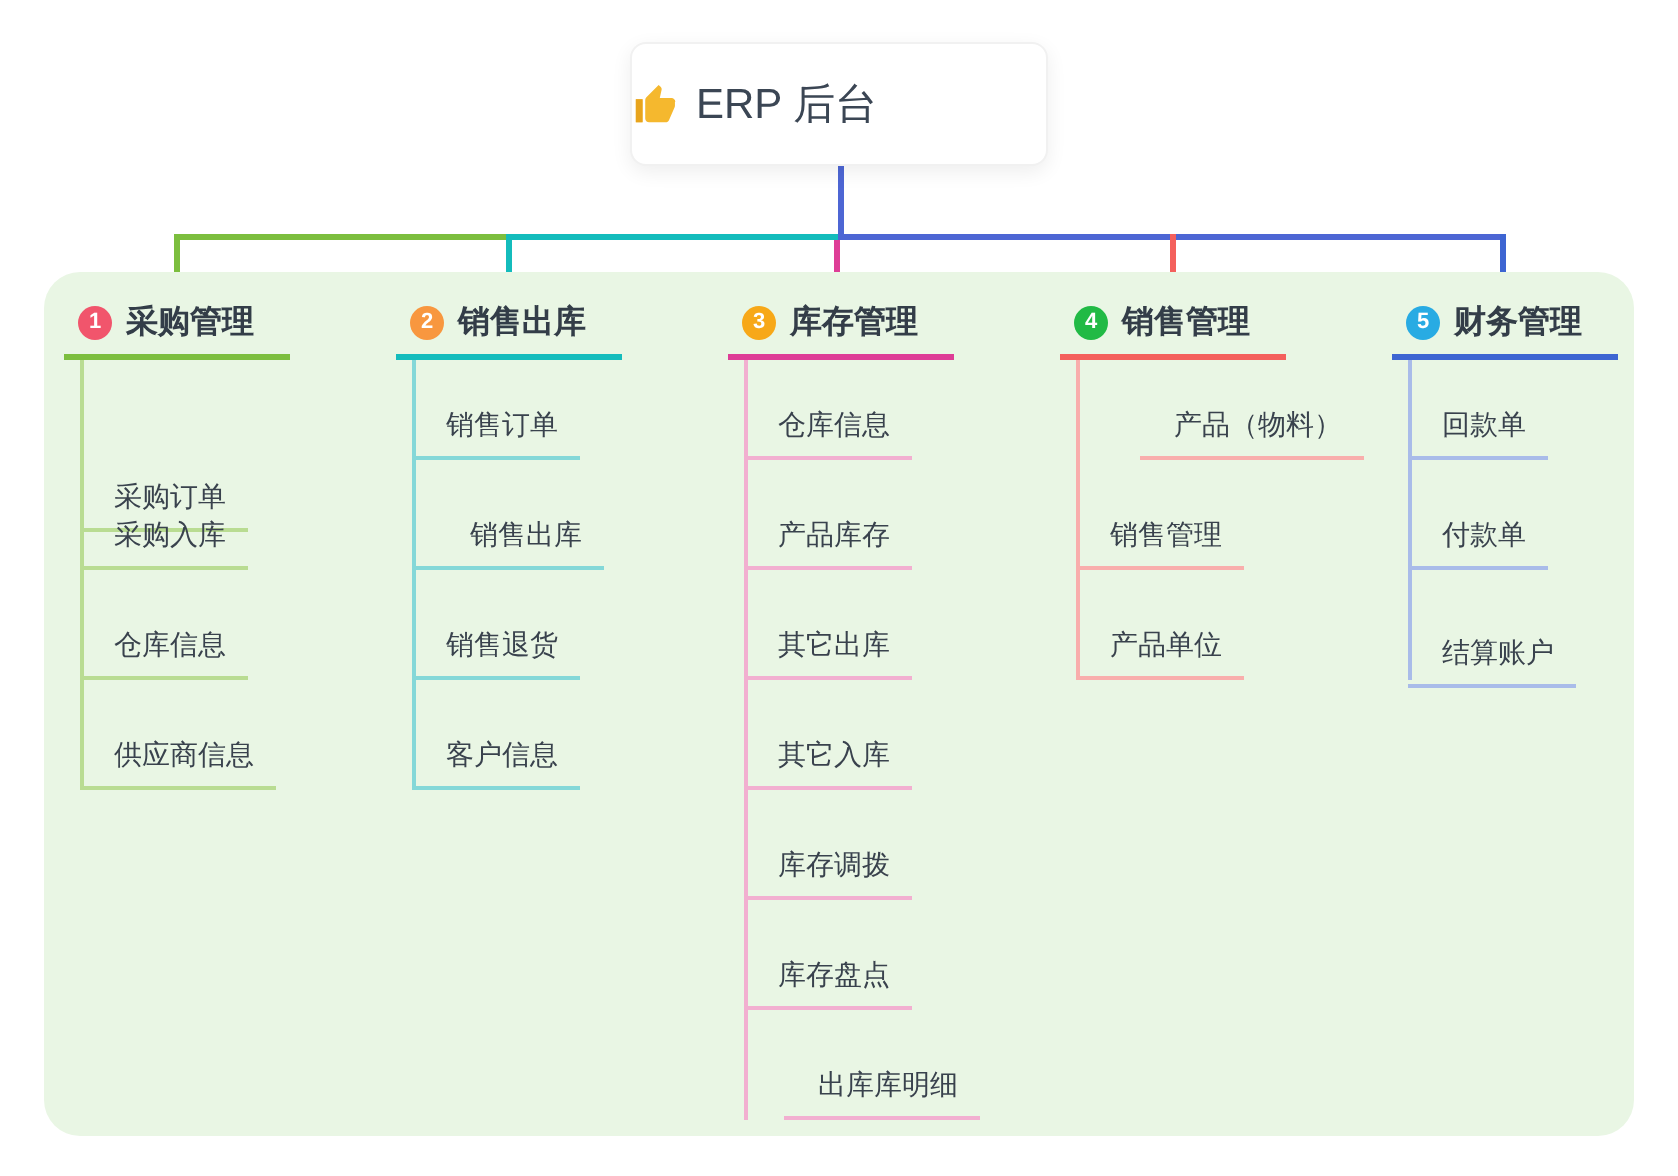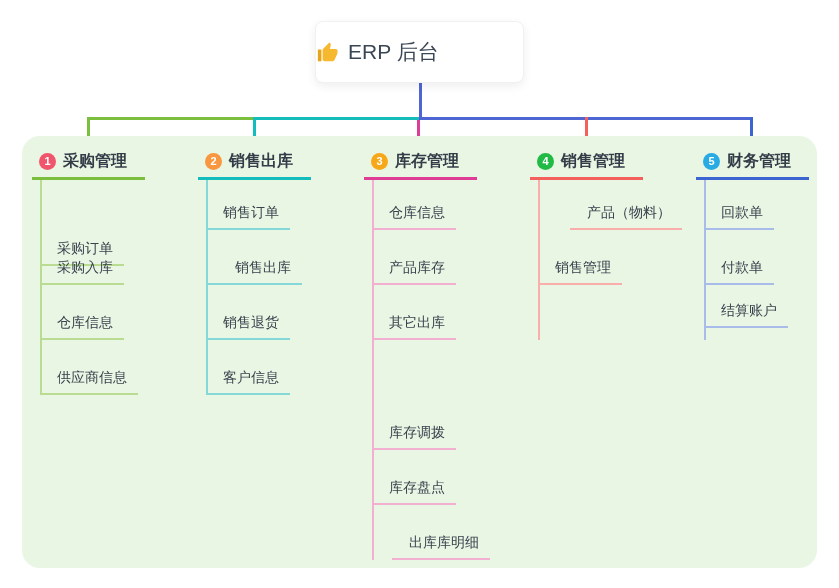--- a/index.html
+++ b/index.html
@@ -95,39 +95,41 @@
 
   <div class="branch" style="left: 364px; --accent: #de3d96; --light: #f2afd0; --badge: #f7a818;">
     <div class="btitle">
       <span class="badge">3</span>
       <span>库存管理</span>
     </div>
     <div class="vline" style="height:380px;"></div>
     <div class="child" style="top:60px;">仓库信息</div>
     <div class="child" style="top:115px;font-family:Liberation Serif, serif;">产品库存</div>
     <div class="child" style="top:170px;">其它出库</div>
+    <div class="child" style="top:225px;">其它入库</div>
     <div class="child" style="top:335px;">库存盘点</div>
     <div class="child" style="top:280px;">库存调拨</div>
     <div class="child" style="top:390px;margin-left:20px;">出库库明细</div>
   </div>
 
   <div class="branch" style="left: 530px; --accent: #f4605c; --light: #f9aeac; --badge: #21ba45;">
     <div class="btitle">
       <span class="badge">4</span>
       <span>销售管理</span>
     </div>
     <div class="vline" style="height:160px;"></div>
     <div class="child" style="top:60px;margin-left:32px;">产品（物料）</div>
     <div class="child" style="top:115px;">销售管理</div>
+    <div class="child" style="top:170px;">产品单位</div>
   </div>
 
   <div class="branch" style="left: 696px; --accent: #3d65d2; --light: #a9bce9; --badge: #28abe3;">
     <div class="btitle">
       <span class="badge">5</span>
       <span>财务管理</span>
     </div>
     <div class="vline" style="height:160px;"></div>
     <div class="child" style="top:60px;">回款单</div>
     <div class="child" style="top:115px;text-align:right;">付款单</div>
-    <div class="child" style="top:158px;">结算账户</div>
+    <div class="child" style="top:174px;">结算账户</div>
   </div>
 
 </div>
 
 </body></html>

